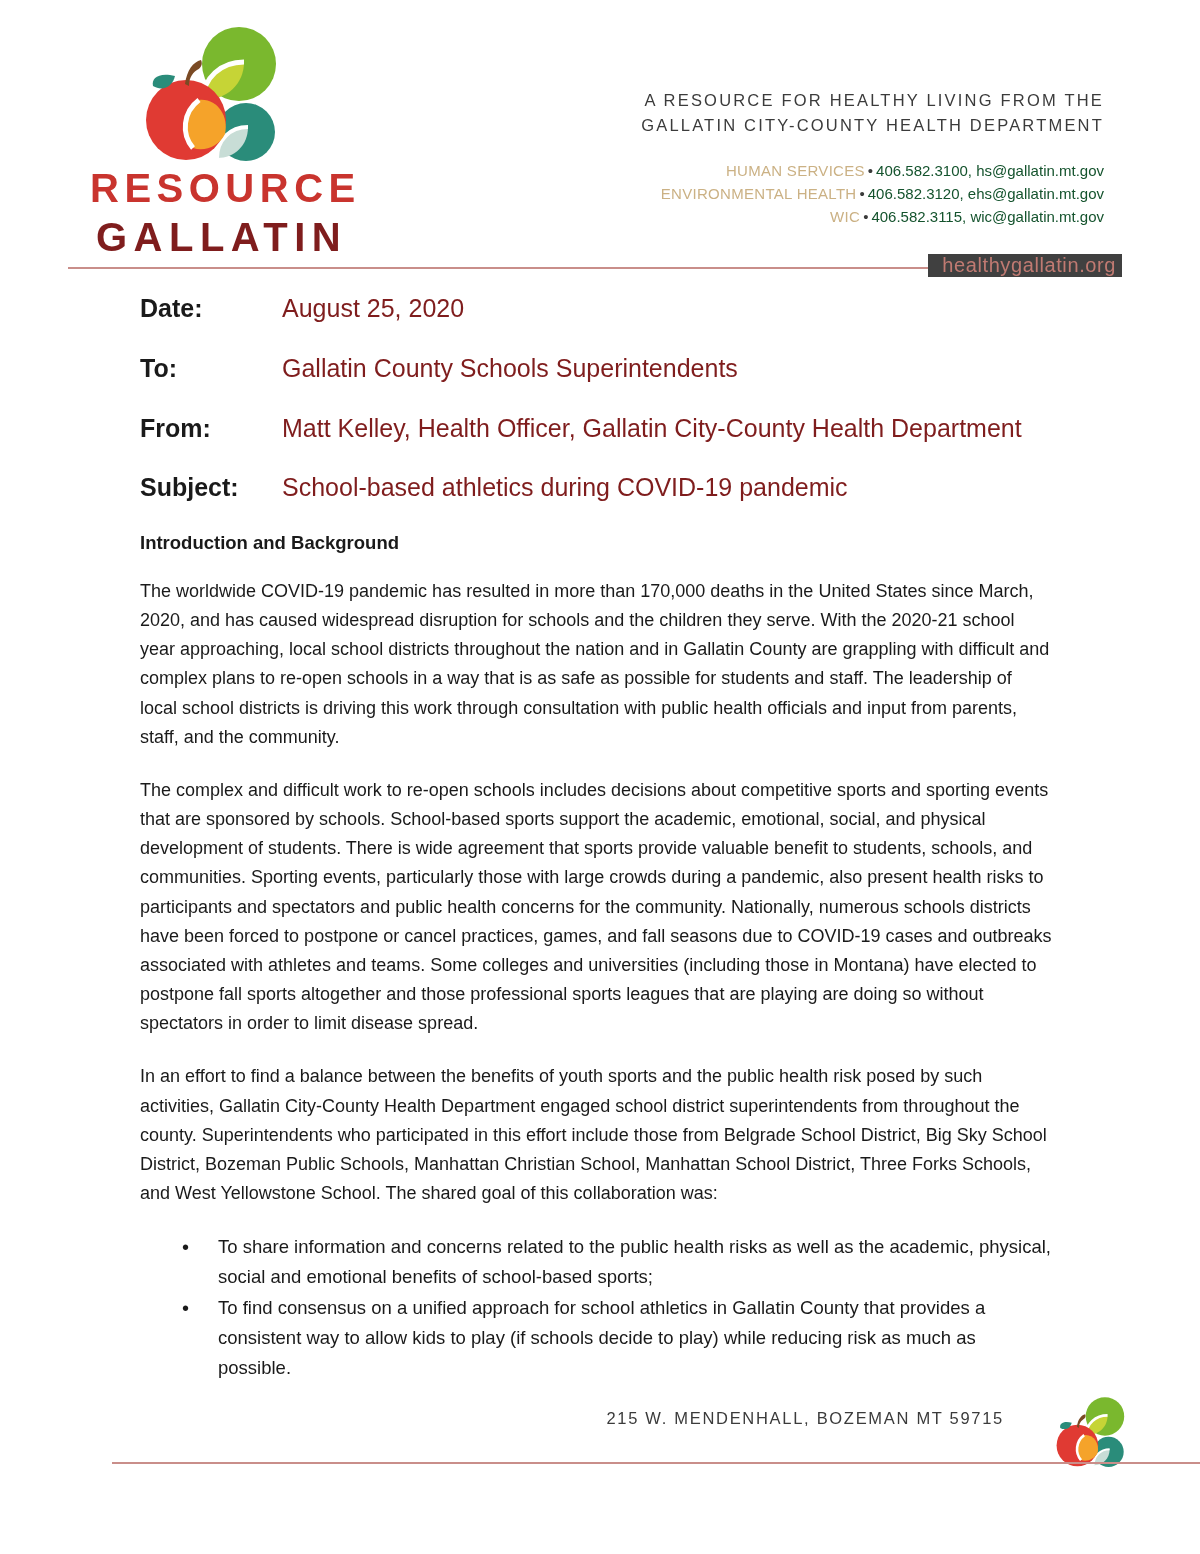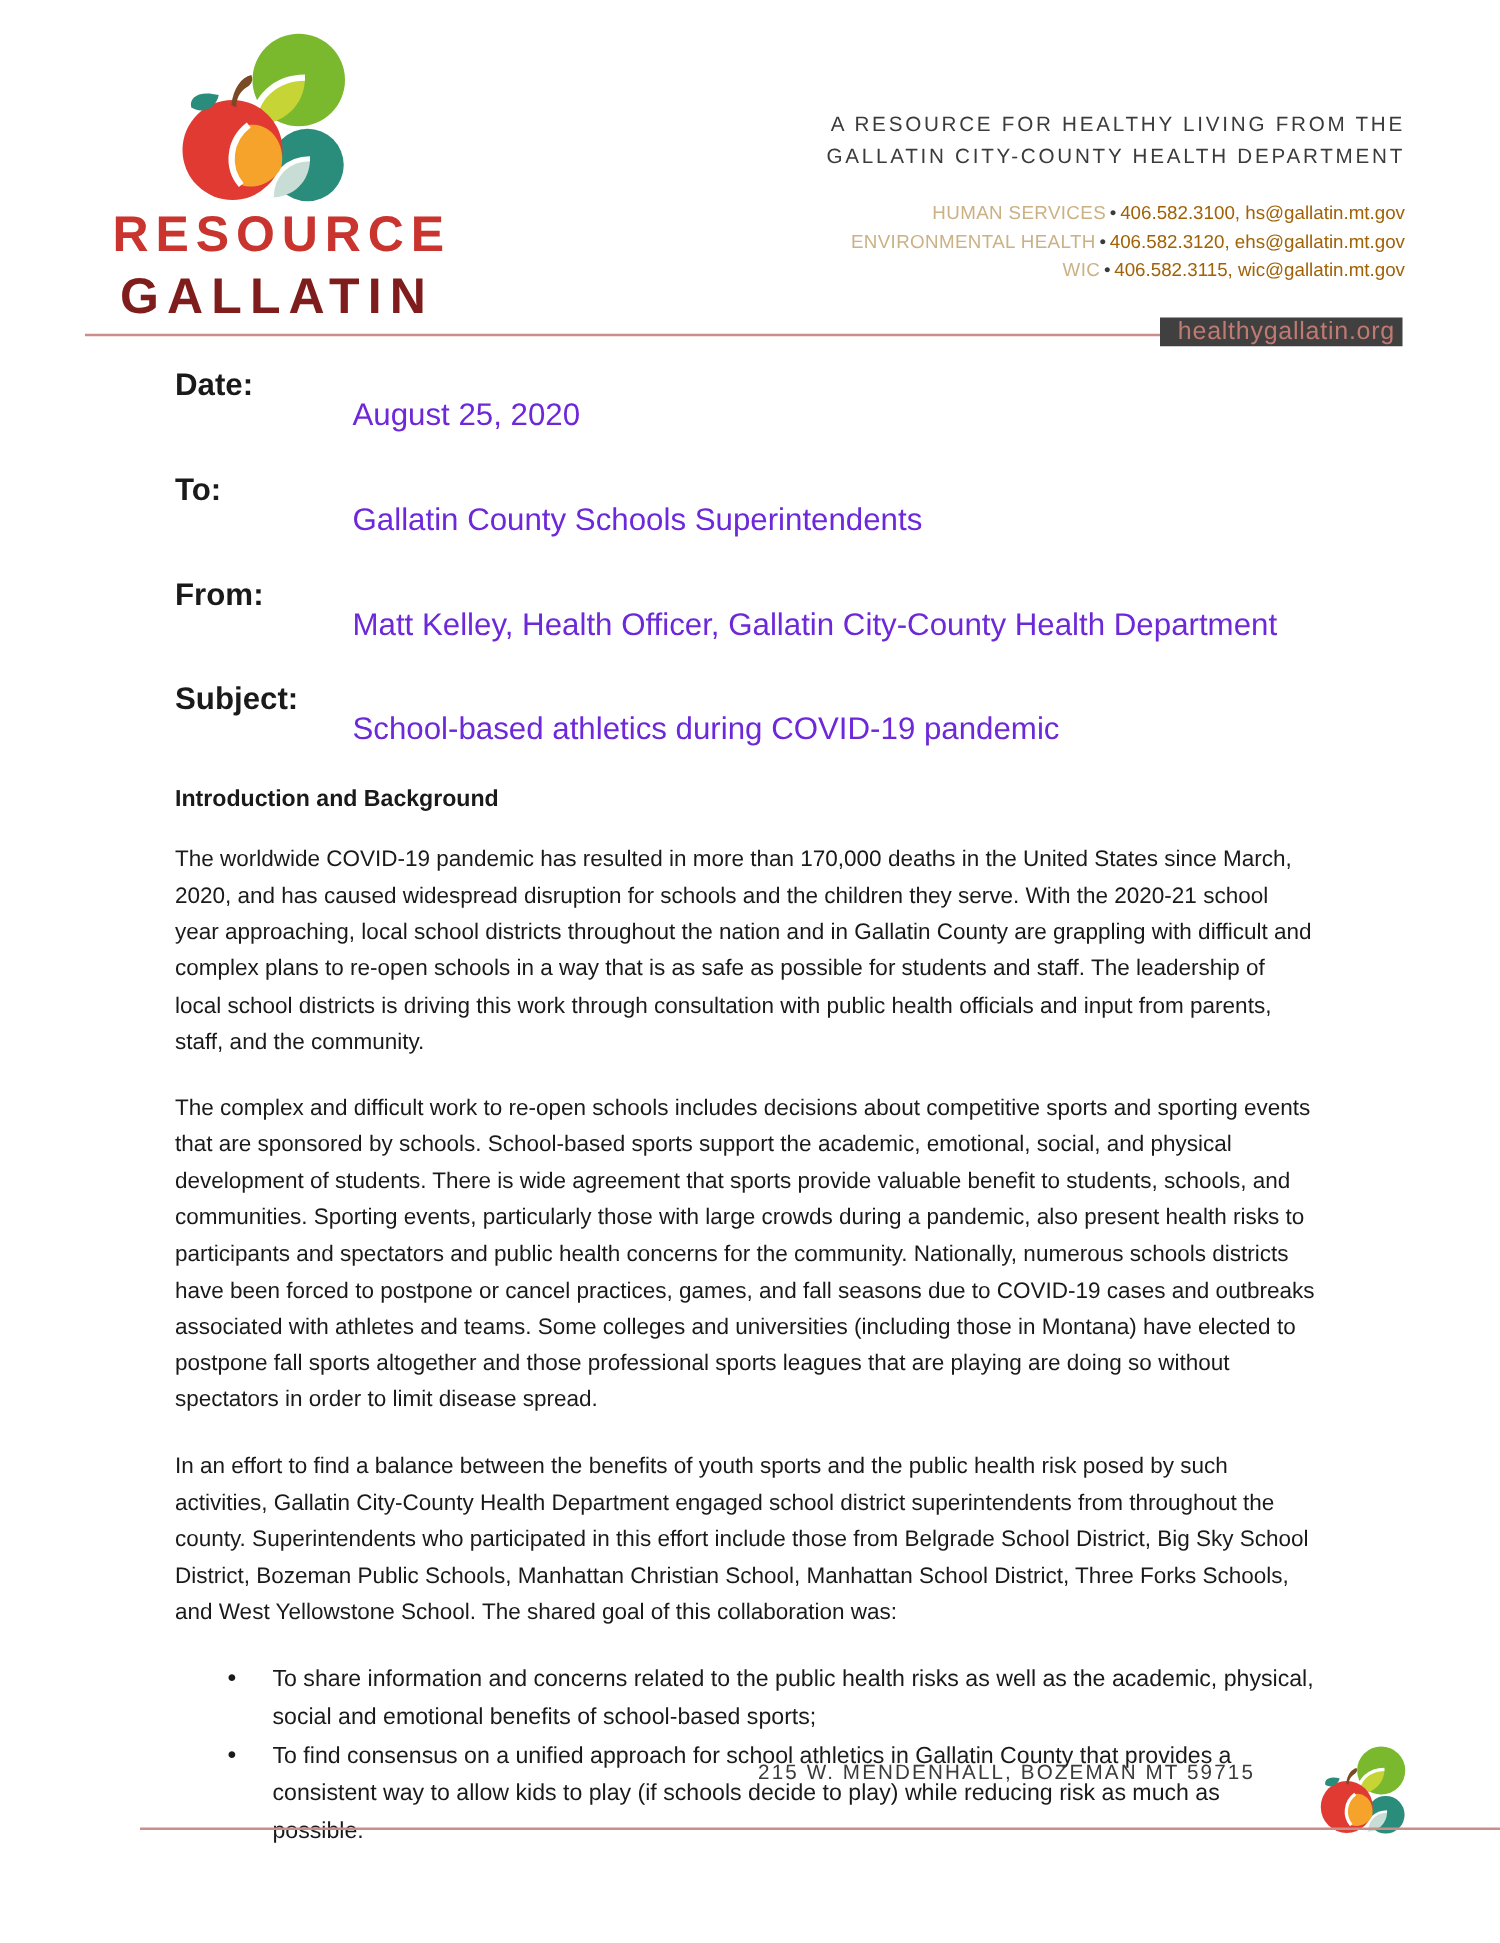--- a/index.html
+++ b/index.html
@@ -58,21 +58,21 @@
     font-weight: bold;
     letter-spacing: 6.5px;
     color: #7f1d1d;
     line-height: 1;
     margin-top: 9px;
     margin-left: 10px;
   }
 
   .header-right {
     position: absolute;
-    right: 76px;
+    right: 96px;
     top: 88px;
     text-align: right;
   }
   .tagline {
     font-size: 16.5px;
     letter-spacing: 2.2px;
     color: #3b3b3b;
     line-height: 1.52;
     white-space: nowrap;
   }
@@ -81,21 +81,21 @@
     font-size: 15px;
     line-height: 1.52;
     color: #3b3b3b;
   }
   .contact-row { white-space: nowrap; }
   .dept {
     color: #CBB184;
     letter-spacing: 0.3px;
   }
   .sep { color: #3b3b3b; padding: 0 3px; }
-  .cinfo { color: #a16207; margin-top: 39px; }
+  .cinfo { color: #14532d; margin-top: 39px; }
 
   .header-rule {
     position: absolute;
     left: 68px;
     right: 88px;
     top: 267px;
     height: 2px;
     background: #C98E8A;
   }
   .site-url {
@@ -122,21 +122,21 @@
     margin-bottom: 26px;
     font-size: 25px;
     line-height: 1.35;
   }
   .memo-label {
     width: 142px;
     flex: 0 0 142px;
     font-weight: bold;
     color: #1a1a1a;
   }
-  .memo-value { color: #6d28d9; margin-top: 24px; }
+  .memo-value { color: #7f1d1d; }
 
   .section-heading {
     font-size: 18.5px;
     font-weight: bold;
     color: #1a1a1a;
     margin-top: 27px;
     margin-bottom: 23px;
   }
 
   p.body-text {

